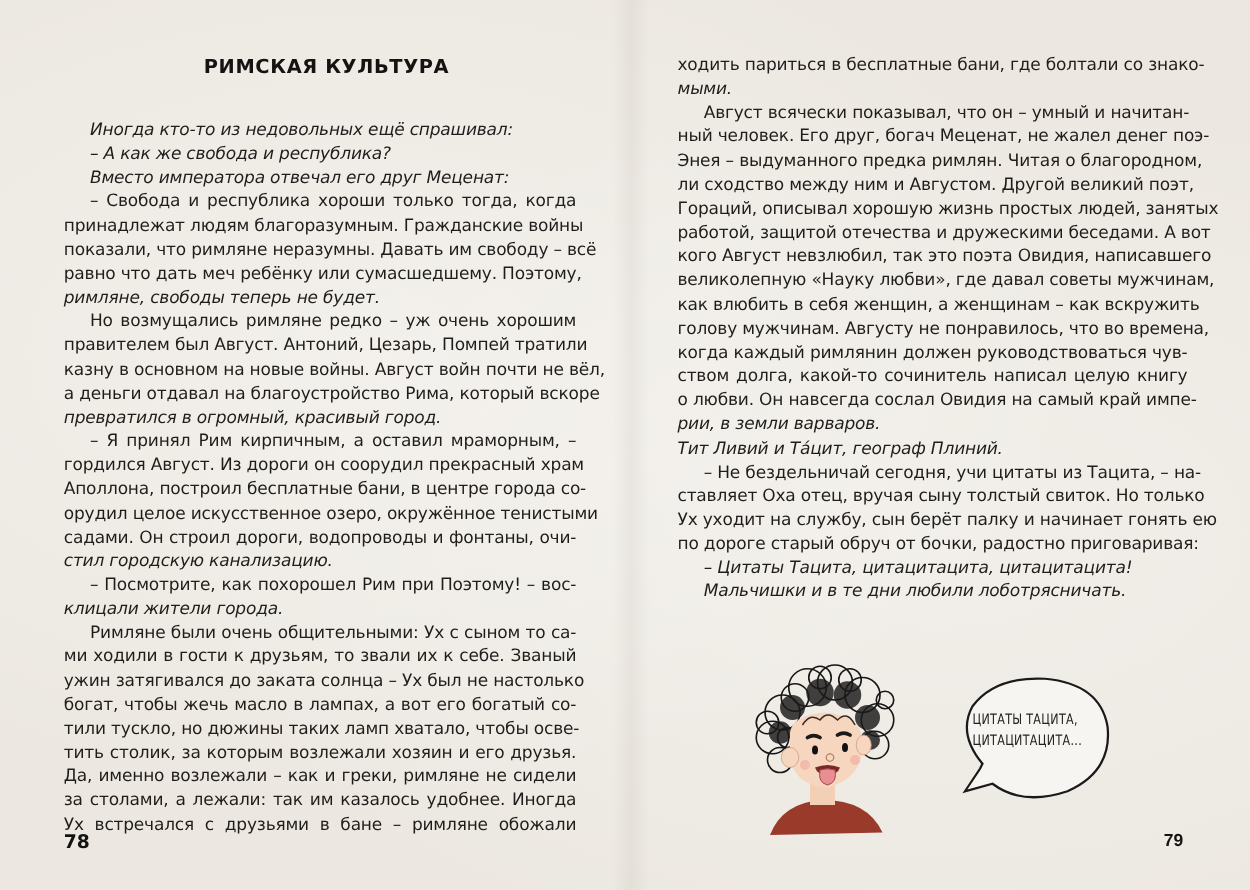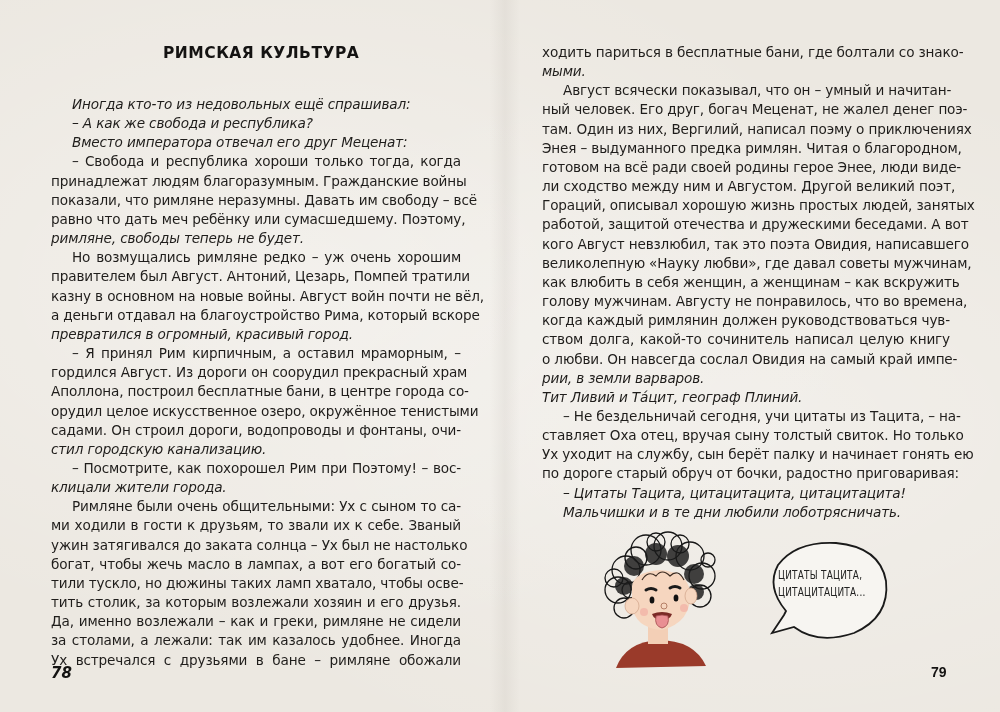--- a/index.html
+++ b/index.html
@@ -37,21 +37,21 @@
     letter-spacing: -0.15px;
   }
   .left .text-block { left: 51px; top: 95px; width: 410px; }
   .right .text-block { left: 42px; top: 43px; width: 408px; }
   .line { white-space: nowrap; display: block; text-align: justify; text-align-last: justify; }
   .line.indent { padding-left: 21px; }
   .line.last { text-align-last: left; font-style: italic; }
 
   .page-number {
     position: absolute; top: 664px;
-    font-weight: bold; font-style: italic; font-size: 15px;
+    font-weight: bold; font-size: 15px;
     color: #141312;
   }
   .left .page-number { left: 51px; }
   .right .page-number { left: 431px; font-style: normal; font-family: Liberation Sans, sans-serif; font-size: 14px; }
 
   .illustration { position: absolute; left: 96px; top: 530px; width: 130px; height: 140px; }
   .speech-bubble { position: absolute; left: 258px; top: 535px; width: 135px; height: 115px; }
   .bubble-text {
     position: absolute; left: 278px; top: 567px; width: 110px;
     font-size: 11.5px; line-height: 17px; letter-spacing: 0.3px;
@@ -102,23 +102,21 @@
       </div>
     <div class="page-number">78</div>
   </div>
 
   <div class="page right">
     <div class="text-block" id="right-text">
         <span class="line">ходить париться в бесплатные бани, где болтали со знако-</span>
         <span class="line last">мыми.</span>
         <span class="line indent">Август всячески показывал, что он – умный и начитан-</span>
         <span class="line">ный человек. Его друг, богач Меценат, не жалел денег поэ-</span>
-        <span class="line">там. Один из них, Вергилий, написал поэму о приключениях</span>
         <span class="line">Энея – выдуманного предка римлян. Читая о благородном,</span>
-        <span class="line">готовом на всё ради своей родины герое Энее, люди виде-</span>
         <span class="line">ли сходство между ним и Августом. Другой великий поэт,</span>
         <span class="line">Гораций, описывал хорошую жизнь простых людей, занятых</span>
         <span class="line">работой, защитой отечества и дружескими беседами. А вот</span>
         <span class="line">кого Август невзлюбил, так это поэта Овидия, написавшего</span>
         <span class="line">великолепную «Науку любви», где давал советы мужчинам,</span>
         <span class="line">как влюбить в себя женщин, а женщинам – как вскружить</span>
         <span class="line">голову мужчинам. Августу не понравилось, что во времена,</span>
         <span class="line">когда каждый римлянин должен руководствоваться чув-</span>
         <span class="line">ством долга, какой-то сочинитель написал целую книгу</span>
         <span class="line">о любви. Он навсегда сослал Овидия на самый край импе-</span>

